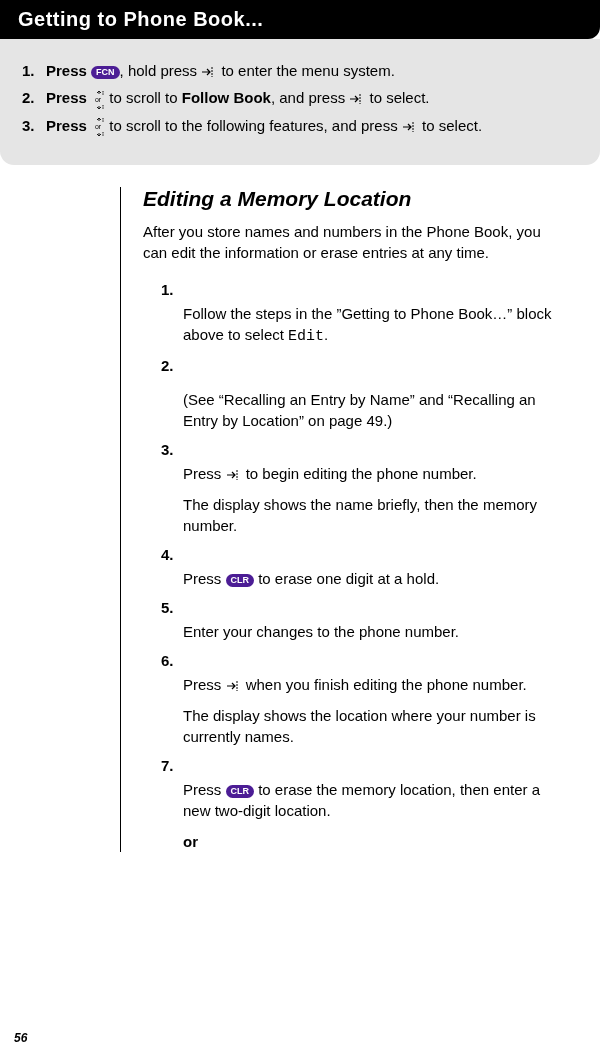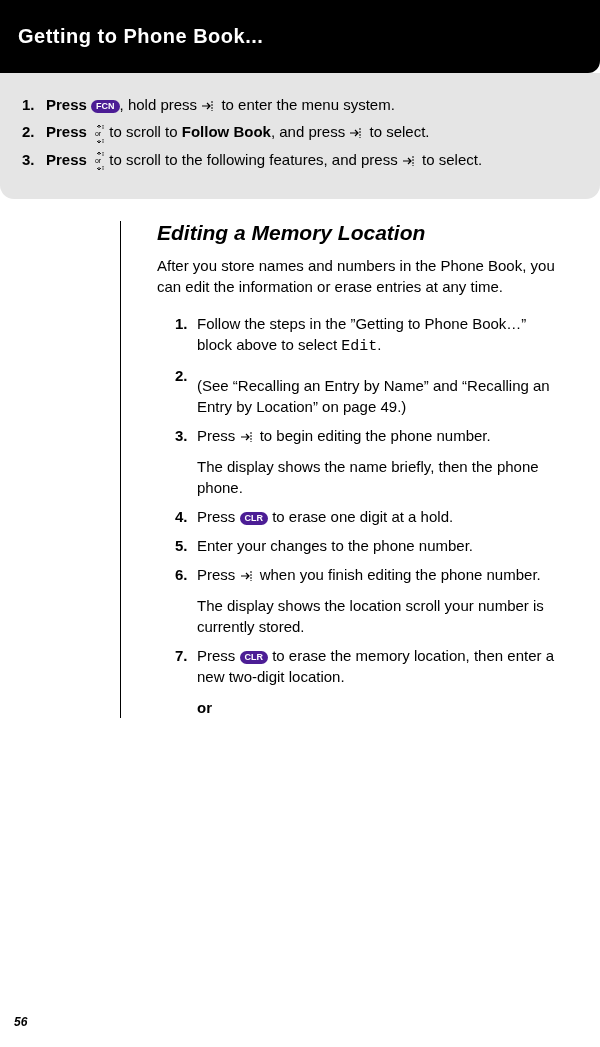--- a/index.html
+++ b/index.html
@@ -10,21 +10,21 @@
     font-size: 15px;
     color: #000;
     position: relative;
     background: #fff;
   }
   .black-bar {
     background: #000;
     color: #fff;
     font-weight: 900;
     font-size: 20px;
-    padding: 25px 18px;
+    padding: 8px 18px;
     border-radius: 0 0 12px 0;
     font-family: 'Arial Black', Arial, sans-serif;
     letter-spacing: 0.5px;
   }
   .grey-box {
     background: #e5e5e5;
     padding: 16px 22px 24px 22px;
     border-radius: 0 0 14px 14px;
   }
   .grey-item {
@@ -67,21 +67,21 @@
     align-items: center;
     font-size: 7px;
     line-height: 1;
     vertical-align: middle;
   }
   .up-or-down .mini-arrow { line-height: 1; }
   .up-or-down .or-text { font-size: 7px; margin: 0 0; }
   .content-area {
     margin: 22px 40px 0 120px;
     border-left: 1.5px solid #000;
-    padding-left: 36px;
+    padding-left: 22px;
   }
   .section-title {
     font-weight: 900;
     font-style: italic;
     font-size: 21px;
     font-family: 'Arial Black', Arial, sans-serif;
     margin-bottom: 10px;
   }
   .intro {
     line-height: 1.4;
@@ -90,29 +90,29 @@
   .step {
     display: flex;
     margin: 8px 0 0 18px;
     line-height: 1.4;
   }
   .step-num {
     font-weight: 700;
     width: 22px;
     flex-shrink: 0;
   }
-  .step-body { flex: 1; }
+  .step-body { flex: 1; margin-top: 24px; }
   .step-body .sub { margin-top: 10px; }
   .mono {
     font-family: 'Courier New', Courier, monospace;
     font-size: 15px;
   }
   .page-num {
     position: absolute;
-    bottom: 18px;
+    bottom: 2px;
     left: 14px;
     font-size: 12px;
     font-style: italic;
     font-weight: 700;
   }
   .bold { font-weight: 700; }
 </style>
 </head>
 <body>
 
@@ -211,21 +211,21 @@
 
   <div class="step">
     <span class="step-num">3.</span>
     <div class="step-body">
       <span>Press </span><span class="arrow-right-bars icon">
           <svg width="16" height="12">
             <path d="M1 6 L9 6 M6 3 L9 6 L6 9" stroke="#000" stroke-width="1.2" fill="none"></path>
             <line x1="11" y1="1" x2="11" y2="11" stroke="#000" stroke-width="1" stroke-dasharray="2,1"></line>
           </svg>
         </span><span> to begin editing the phone number.</span>
-      <div class="sub">The display shows the name briefly, then the phone phone.</div>
+      <div class="sub">The display shows the name briefly, then the memory number.</div>
     </div>
   </div>
 
   <div class="step">
     <span class="step-num">4.</span>
     <div class="step-body">
       <span>Press </span><span class="clr-pill">CLR</span><span> to erase one digit at a hold.</span>
     </div>
   </div>
 
@@ -238,21 +238,21 @@
 
   <div class="step">
     <span class="step-num">6.</span>
     <div class="step-body">
       <span>Press </span><span class="arrow-right-bars icon">
           <svg width="16" height="12">
             <path d="M1 6 L9 6 M6 3 L9 6 L6 9" stroke="#000" stroke-width="1.2" fill="none"></path>
             <line x1="11" y1="1" x2="11" y2="11" stroke="#000" stroke-width="1" stroke-dasharray="2,1"></line>
           </svg>
         </span><span> when you finish editing the phone number.</span>
-      <div class="sub">The display shows the location scroll your number is currently stored.</div>
+      <div class="sub">The display shows the location where your number is currently names.</div>
     </div>
   </div>
 
   <div class="step">
     <span class="step-num">7.</span>
     <div class="step-body">
       <span>Press </span><span class="clr-pill">CLR</span><span> to erase the memory location, then enter a new two-digit location.</span>
       <div class="sub bold">or</div>
     </div>
   </div>

